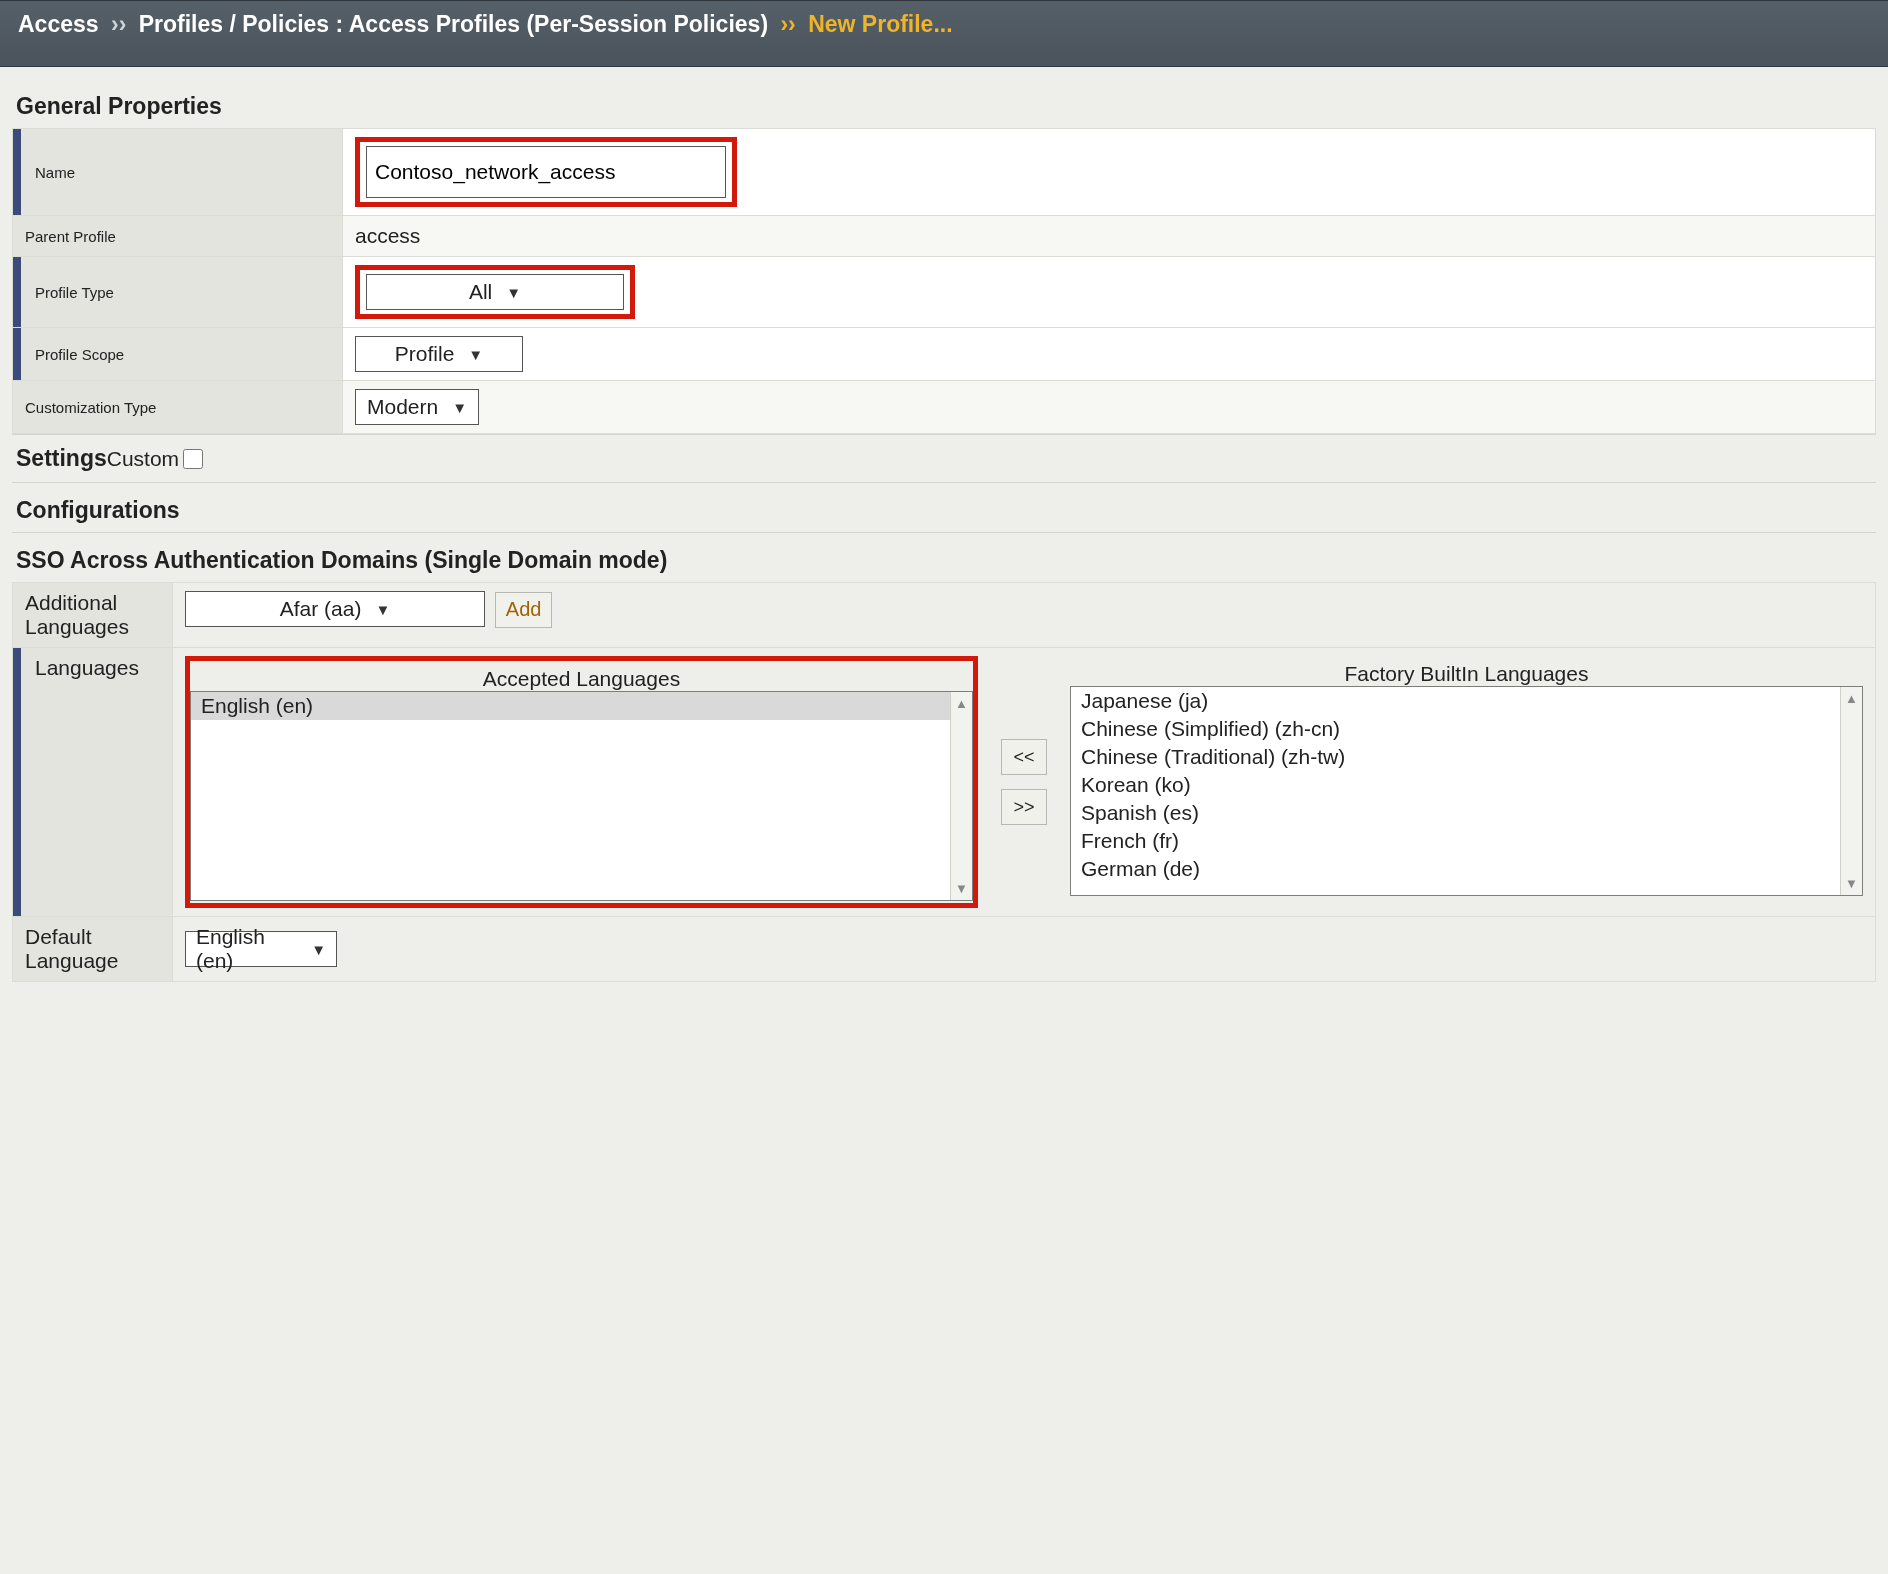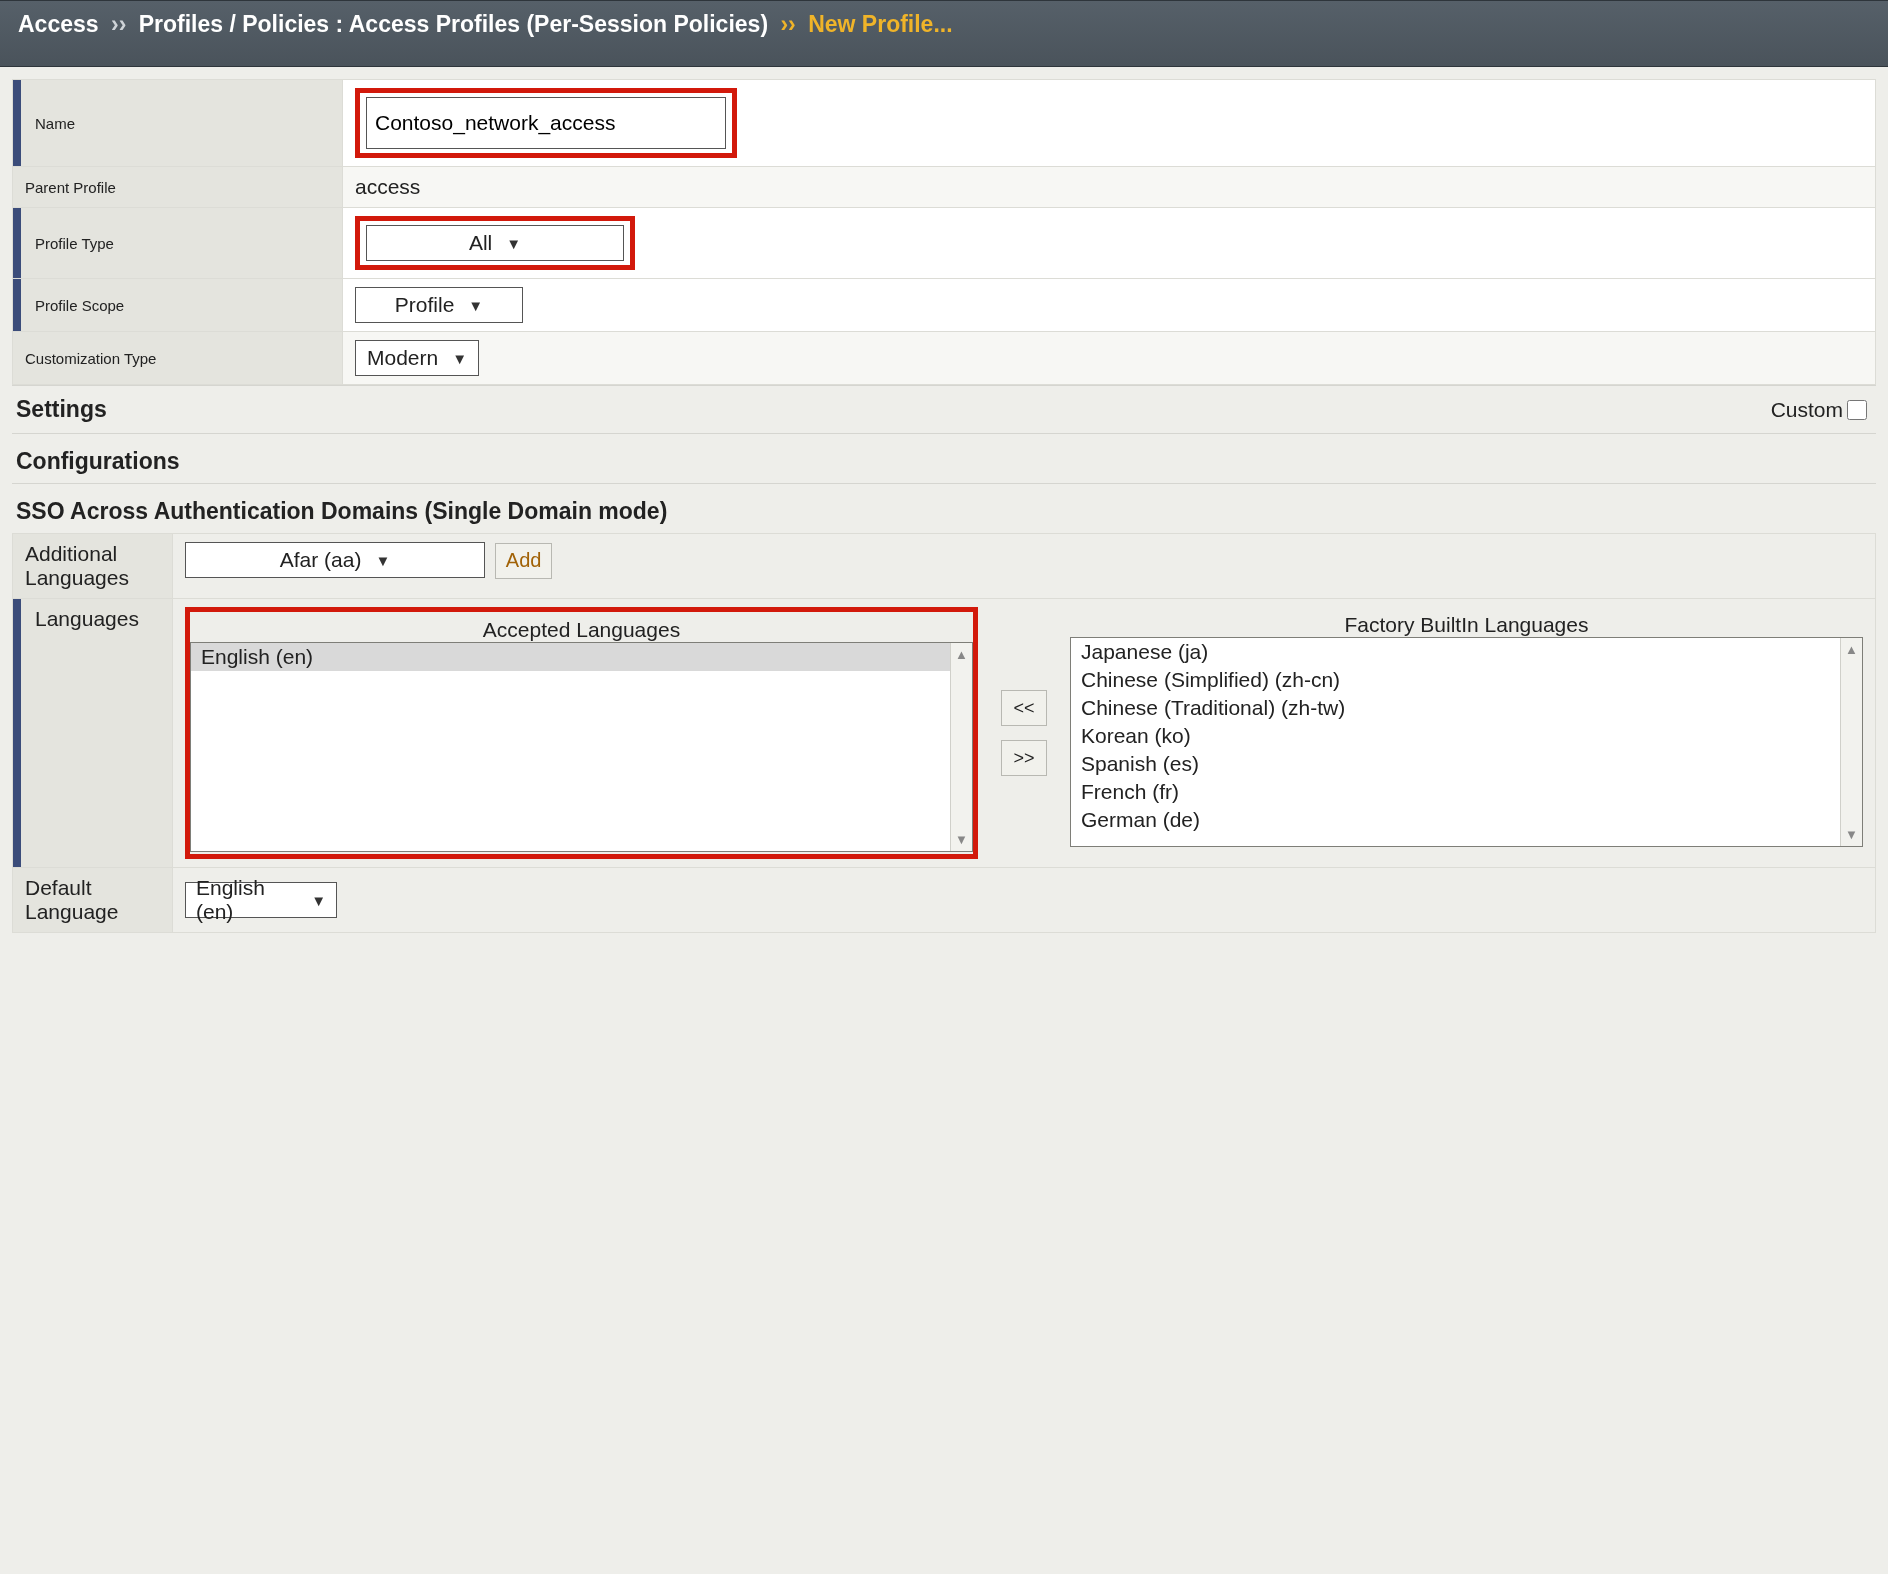--- a/index.html
+++ b/index.html
@@ -22,21 +22,21 @@
   }
   .breadcrumb .sep { color: #cfd4d8; padding: 0 6px; font-weight: bold; }
   .breadcrumb .current { color: #f0b429; }
   .page-pad { padding: 12px 12px 24px 12px; }
   .section-title {
     font-weight: bold;
     font-size: 23px;
     padding: 14px 4px 8px 4px;
   }
   .section-header-row {
-    display: flex; justify-content: space-between; align-items: center;
+    display: flex; justify-content: flex-start; align-items: center;
     padding: 10px 6px 10px 4px;
     border-top: 1px solid #d5d5d0;
   }
   .custom-wrap { display: flex; align-items: center; font-size: 21px; }
   .custom-wrap input[type=checkbox] { width: 20px; height: 20px; }
   table.form-table {
     width: 100%;
     border-collapse: collapse;
     border: 1px solid #c9c9c4;
     background: #fff;
@@ -119,20 +119,21 @@
 <div class="breadcrumb">
   <span>Access</span>
   <span class="sep">››</span>
   <span>Profiles / Policies : Access Profiles (Per-Session Policies)</span>
   <span class="sep" style="color:#f0b429">››</span>
   <span class="current">New Profile...</span>
 </div>
 
 <div class="page-pad">
 
+  <div class="section-title">General Properties</div>
 
   <table class="form-table">
     <tbody>
       <tr>
         <td class="label-cell with-mark indented">Name</td>
         <td class="value-cell">
           <span class="highlight-red">
             <input type="text" class="txt" style="width: 360px;" value="Contoso_network_access">
           </span>
         </td>

